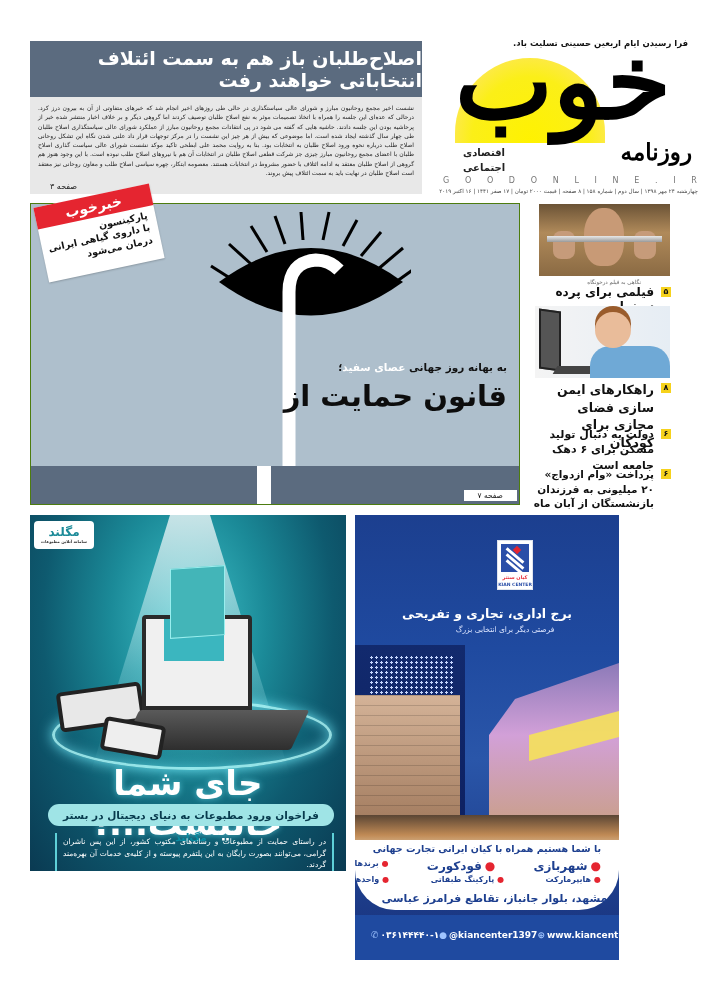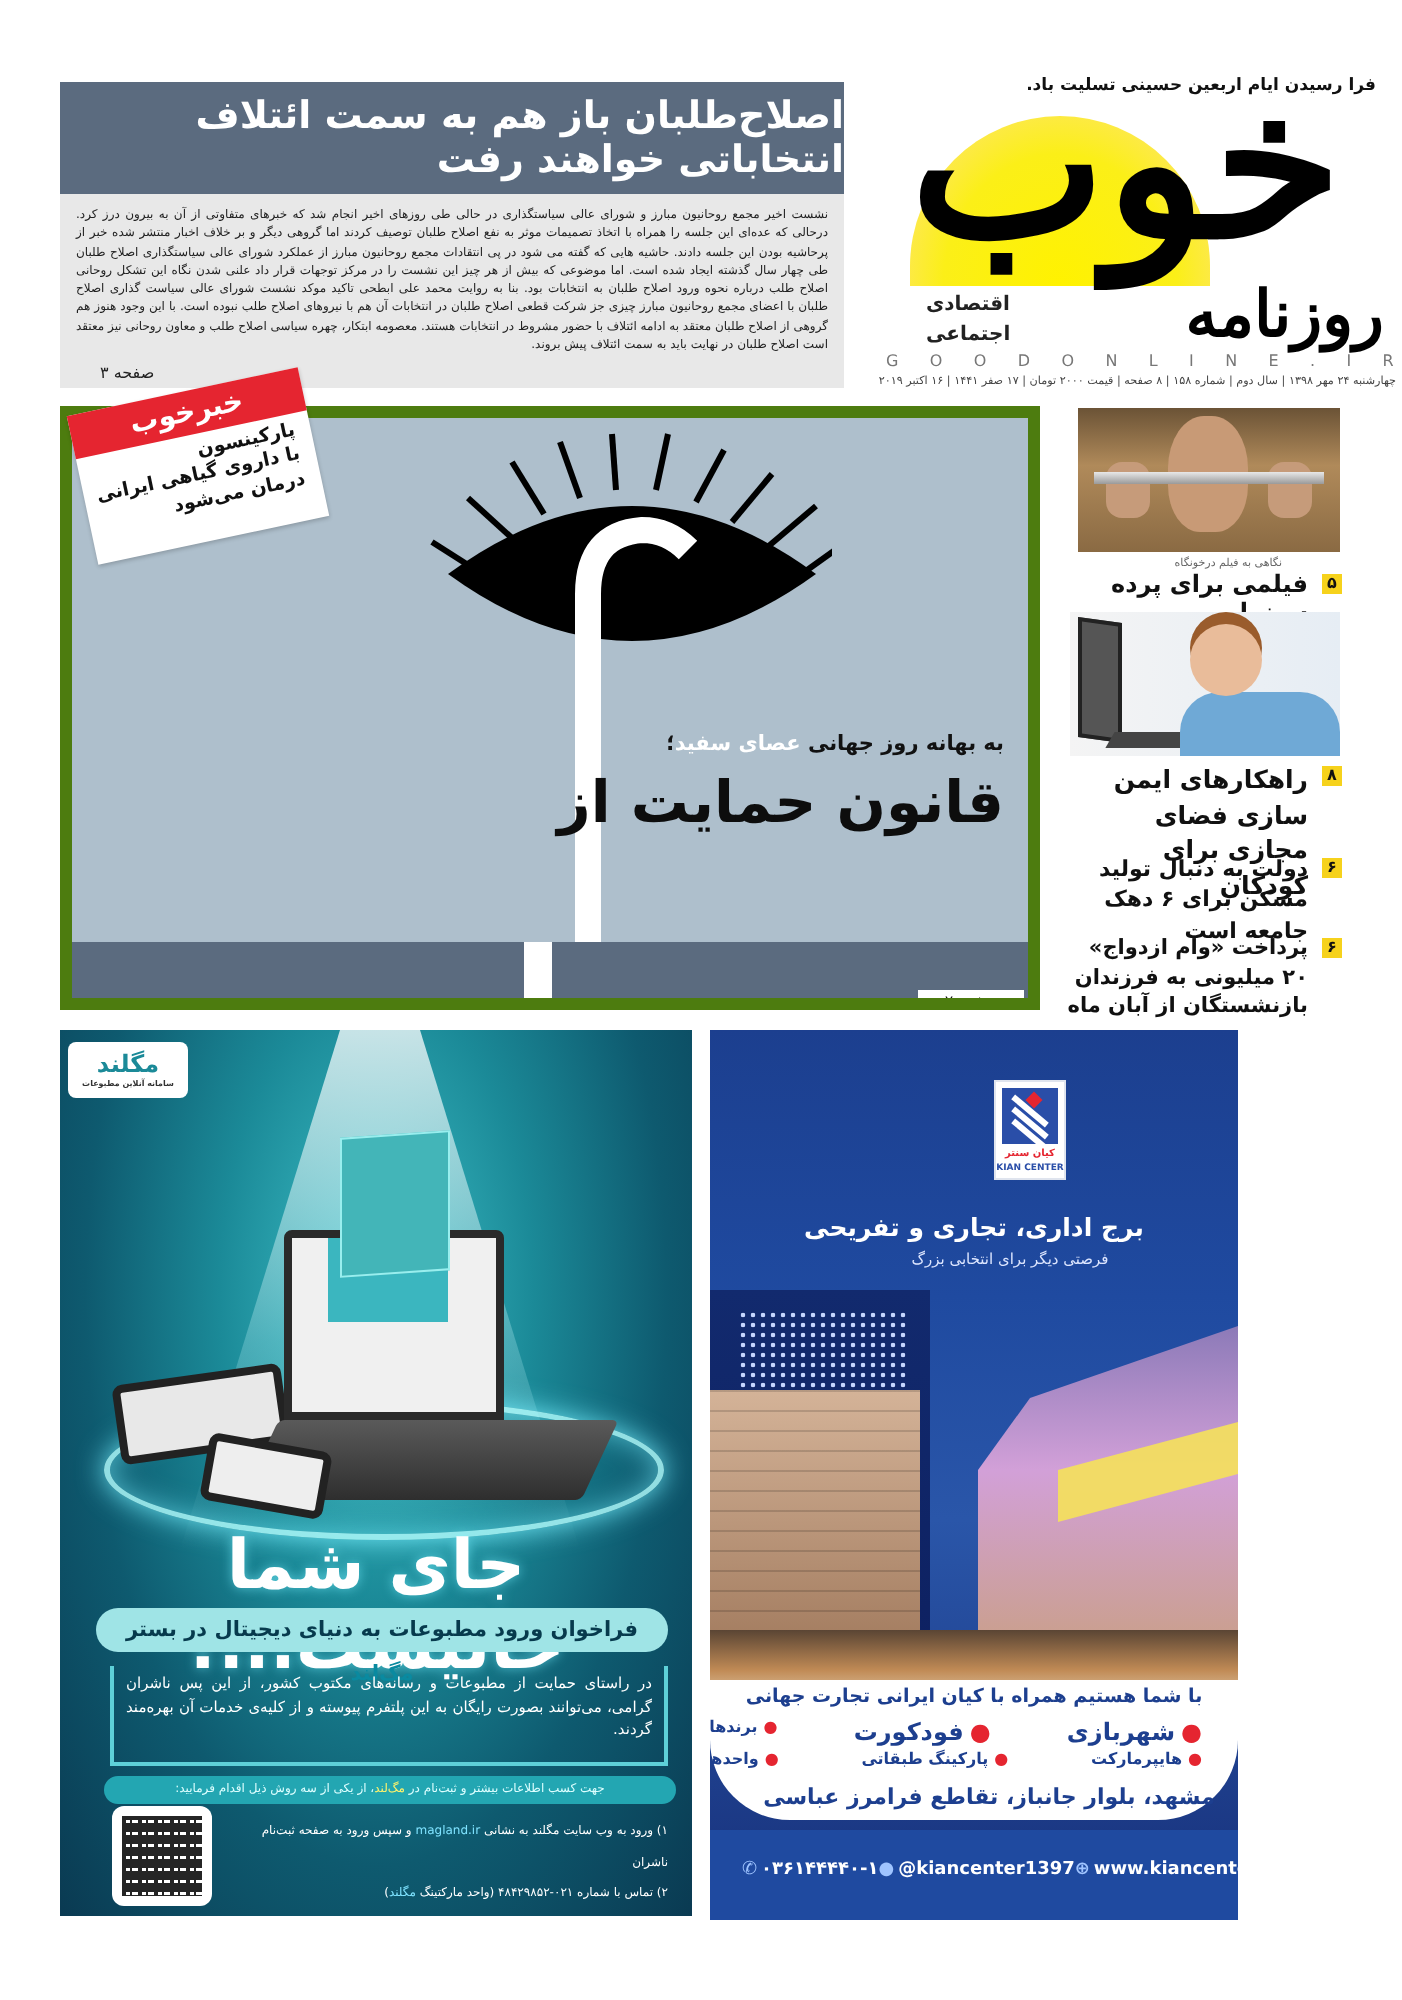--- a/index.html
+++ b/index.html
@@ -5,35 +5,35 @@
   * { box-sizing: border-box; margin: 0; padding: 0; }
   html, body { width: 701px; height: 1000px; background: #ffffff; overflow: hidden; }
   body { position: relative; font-family: "DejaVu Sans", sans-serif; direction: rtl; color: #111; }
 
   
   .masthead { position: absolute; left: 435px; top: 30px; width: 265px; height: 170px; }
   .condolence { position: absolute; right: 12px; top: 8px; font-size: 8.5px; font-weight: bold; color: #111; white-space: nowrap; }
   .sun { position: absolute; left: 20px; top: 28px; width: 150px; height: 85px; border-radius: 75px 75px 0 0;
          background: radial-gradient(ellipse at 50% 100%, #fff200 0%, #fbef18 55%, #fde94d 75%, #fff7b0 90%, rgba(255,255,255,0) 100%); }
   .logo-main { position: absolute; left: 20px; top: 0px; font-family: "DejaVu Serif", serif; font-weight: bold; font-size: 104px; line-height: 1; color: #000; letter-spacing: -4px; }
-  .logo-sub { position: absolute; right: 8px; top: 108px; font-family: "DejaVu Serif", serif; font-weight: bold; font-size: 32px; color: #000; }
+  .logo-sub { position: absolute; right: 8px; top: 108px; font-family: "DejaVu Serif", serif; font-weight: bold; font-size: 23px; color: #000; }
   .logo-tags { position: absolute; left: 28px; top: 116px; text-align: left; font-size: 10px; font-weight: bold; line-height: 1.45; color: #222; }
   .logo-tags span { display: block; }
   .domain-row { position: absolute; left: 8px; right: 2px; top: 146px; display: flex; justify-content: space-between; direction: ltr; font-size: 8px; color: #777; letter-spacing: 1px; }
   .date-line { position: absolute; right: 2px; top: 158px; font-size: 5.6px; color: #444; white-space: nowrap; }
 
   
   .top-headline { position: absolute; left: 30px; top: 41px; width: 392px; height: 56px; background: #5b6b7f; color: #fff;
                   font-size: 19px; font-weight: bold; display: flex; align-items: center; justify-content: center; }
   .top-body { position: absolute; left: 30px; top: 97px; width: 392px; height: 97px; background: #e8e8e8; padding: 6px 8px;
               font-size: 6px; line-height: 1.55; color: #222; text-align: justify; }
   .page-ref-top { position: absolute; left: 50px; top: 182px; font-size: 8px; color: #222; }
 
   
-  .main-story { position: absolute; left: 30px; top: 203px; width: 490px; height: 302px; background: #aebfcc; overflow: hidden; border: 6px solid #4d7c0f; }
+  .main-story { position: absolute; left: 30px; top: 203px; width: 490px; height: 302px; background: #aebfcc; overflow: hidden; border: 1px solid #4d7c0f; }
   .eye-svg { position: absolute; left: 140px; top: 0; }
   .main-kicker { position: absolute; right: 12px; top: 157px; font-size: 10.5px; font-weight: bold; color: #111; }
   .main-kicker .hl { color: #fff; }
   .main-title { position: absolute; right: 12px; top: 175px; font-size: 29px; font-weight: bold; line-height: 1.22; text-align: right; color: #0d0d0d; }
   .main-bottom { position: absolute; left: 0; right: 0; top: 262px; height: 40px; background: #5b6b7f; }
   .main-gap { position: absolute; left: 226px; top: 262px; width: 14px; height: 40px; background: #fff; }
   .main-tagline { position: absolute; left: 6px; top: 270px; width: 220px; font-size: 12.5px; font-weight: bold; color: #fff; text-align: right; }
   .page-ref-main { position: absolute; right: 2px; top: 286px; background: #fff; font-size: 7.5px; padding: 1px 14px; color: #111; }
 
   
@@ -53,21 +53,21 @@
   .side-item { position: absolute; right: 31px; font-weight: bold; color: #111; text-align: right; }
   .side-item .num { position: absolute; right: -1px; top: 2px; }
   .side-item .txt { display: block; padding-right: 16px; }
   .side-photo2 { position: absolute; left: 535px; top: 306px; width: 135px; height: 72px; overflow: hidden; background: linear-gradient(90deg, #f4f4f4, #e6edf4); }
   .laptop-screen { position: absolute; left: 4px; top: 4px; width: 22px; height: 60px; background: #555; transform: skewY(8deg); border: 2px solid #222; }
   .laptop-base { position: absolute; left: 20px; top: 60px; width: 60px; height: 8px; background: #444; transform: skewX(-30deg); }
   .kid-head { position: absolute; left: 60px; top: 6px; width: 36px; height: 36px; border-radius: 50%; background: #e9bc9a; box-shadow: 0 -6px 0 #9a5c2c; }
   .kid-body { position: absolute; left: 55px; top: 40px; width: 80px; height: 32px; border-radius: 20px 20px 0 0; background: #6fa9d6; }
 
   
-  .ad-mag { position: absolute; left: 30px; top: 515px; width: 316px; height: 443px; overflow: hidden;
+  .ad-mag { position: absolute; left: 30px; top: 515px; width: 316px; height: 356px; overflow: hidden;
             background: radial-gradient(ellipse at 50% 30%, #3fc2c9 0%, #1b8a98 35%, #0e5a6f 65%, #0a3a52 100%); }
   .mag-beam { position: absolute; left: 60px; top: 0; width: 200px; height: 260px;
               background: linear-gradient(180deg, rgba(255,255,255,.75) 0%, rgba(200,250,255,.25) 60%, rgba(255,255,255,0) 100%);
               clip-path: polygon(40% 0, 60% 0, 100% 100%, 0 100%); }
   .mag-logo { position: absolute; left: 4px; top: 6px; width: 60px; height: 28px; background: #fff; border-radius: 4px; font-size: 12px; font-weight: bold; color: #1b8a98; text-align: center; line-height: 22px; }
   .mag-logo small { display:block; font-size: 4px; color: #333; line-height: 4px; margin-top: -3px; }
   .mag-ring { position: absolute; left: 22px; top: 185px; width: 280px; height: 70px; border-radius: 50%; border: 3px solid rgba(180,255,255,.8); box-shadow: 0 0 14px rgba(120,240,255,.9), inset 0 0 14px rgba(120,240,255,.6); }
   .mag-laptop-screen { position: absolute; left: 112px; top: 100px; width: 110px; height: 95px; background: #f0f0f0; border: 4px solid #2a2a2a; border-radius: 4px 4px 0 0; }
   .mag-laptop-screen .bar { position:absolute; left:18px; top:0; width:60px; height:42px; background:#3bb6bf; }
   .mag-laptop-base { position: absolute; left: 100px; top: 195px; width: 170px; height: 40px; background: linear-gradient(#5a5a5a, #2e2e2e); transform: skewX(-25deg); border-radius: 3px; }

